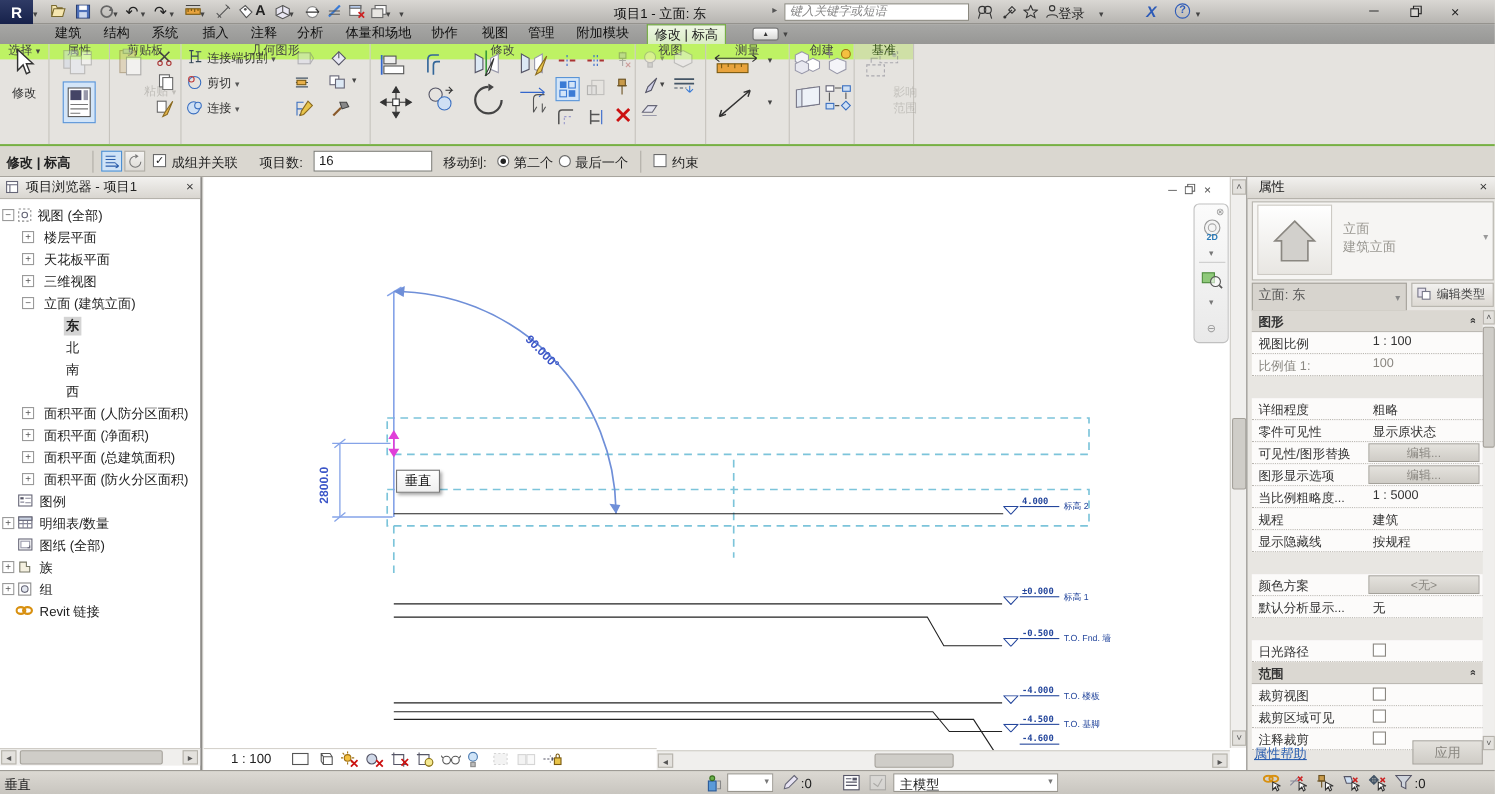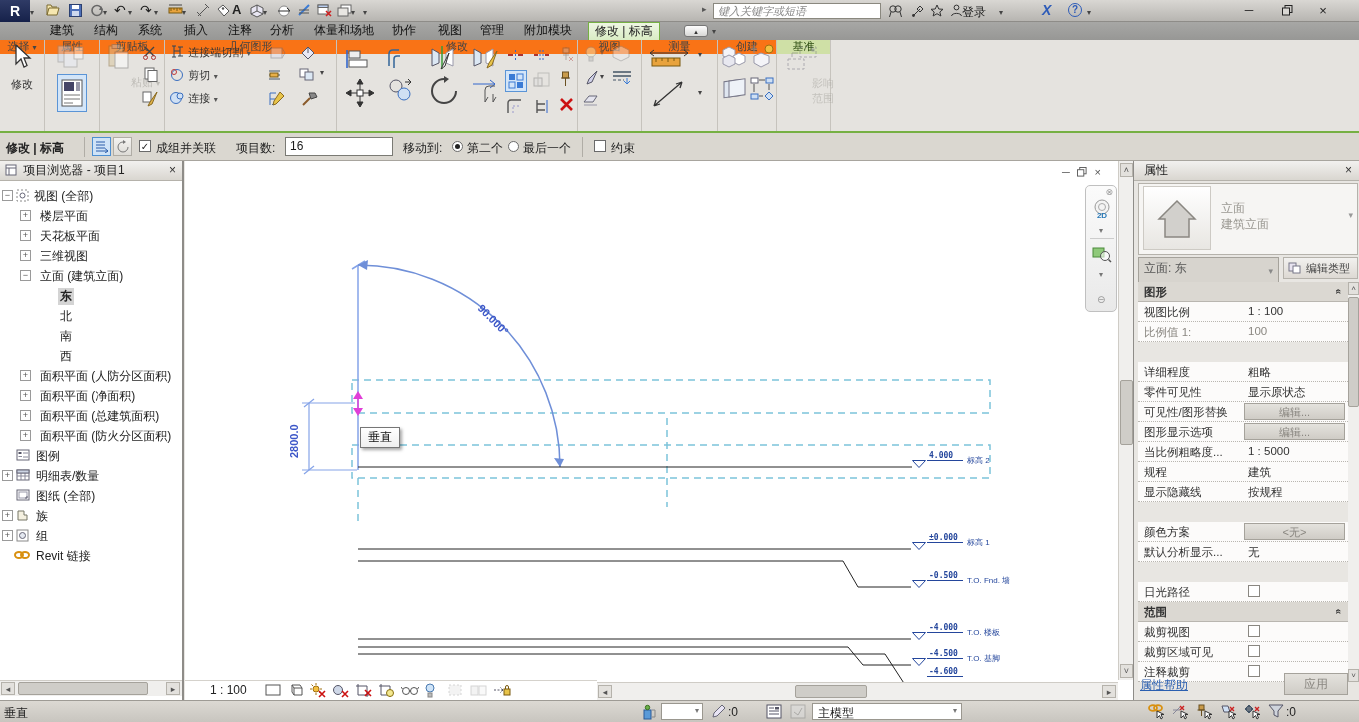--- a/index.html
+++ b/index.html
@@ -21,21 +21,21 @@
 
   
   #ribbontabs { left:0; top:22px; width:1359px; height:18px; background:linear-gradient(#a7a7a5,#979795); }
   .rtab { top:0; height:18px; line-height:17px; padding:0 6px; color:#111; font-size:12px; }
   .rtab-active { background:linear-gradient(#eef6e3,#d9ecc4); border:1px solid #76b043; border-bottom:none; color:#222; }
   #collapsebtn { top:3px; width:24px; height:12px; border:1px solid #777; border-radius:3px; background:linear-gradient(#fdfdfd,#d8d8d6); text-align:center; font-size:7px; line-height:11px; color:#333; }
 
   
   #ribbon { left:0; top:40px; width:1359px; height:93px; background:#e5e3df; border-bottom:2px solid #76b043; }
   .rpanel { top:0; height:91px; border-right:1px solid #c6c3bd; }
-  .plabel { left:0; bottom:0; width:100%; height:14px; background:#f97316; color:#444; font-size:11px; text-align:center; line-height:13px; }
+  .plabel { left:0; bottom:0; width:100%; height:14px; background:#bef264; color:#444; font-size:11px; text-align:center; line-height:13px; }
   .plabel-green { background:#cfe0a6; color:#2f4d12; }
   .rbtn-txt { font-size:11px; color:#333; white-space:nowrap; }
   .gray { color:#9a9892;margin-left:28px; }
   .hl-blue { border:1px solid #5a94d6; background:#d3e5f8; }
   .icon16 svg, .icon22 svg { display:block; }
 
   
   #optionsbar { left:0; top:133px; width:1359px; height:28px; background:#dad7d0; border-bottom:1px solid #a8a59e; }
   .ob-sep { top:4px; width:1px; height:20px; background:#b0ada6; }
   .cbx { width:12px; height:12px; border:1px solid #6a6a6a; background:#fff; font-size:10px; line-height:11px; text-align:center; color:#222; }
@@ -187,20 +187,21 @@
       </span>
     <span class="ab qat-ico" style="left:335px">
         <svg width="15" height="13" viewBox="0 0 15 13">
           <rect x="4" y="1" width="10" height="8" fill="#fff" stroke="#666"></rect>
           <rect x="1" y="4" width="10" height="8" fill="#e8e6e2" stroke="#666"></rect>
         </svg>
       </span>
     <span class="ab ddv" style="left:351px">▾</span>
     <span class="ab ddv" style="left:363px">▾</span>
 
+    <span id="wintitle" class="ab" style="left:470px">项目1 - 立面: 东</span>
 
     <span class="ab tb-glyph" style="left:702px;top:4px;font-size:9px;color:#555">▸</span>
     <div id="searchbox" class="ab" style="left:713px">键入关键字或短语</div>
     <span class="ab qat-ico" style="left:886px">
         <svg width="15" height="14" viewBox="0 0 15 14">
           <circle cx="5" cy="5" r="3.2" fill="none" stroke="#333"></circle>
           <circle cx="10" cy="5" r="3.2" fill="none" stroke="#333"></circle>
           <path d="M3 8 L1.5 13 M12 8 L13.5 13" stroke="#333"></path>
         </svg>
       </span>

